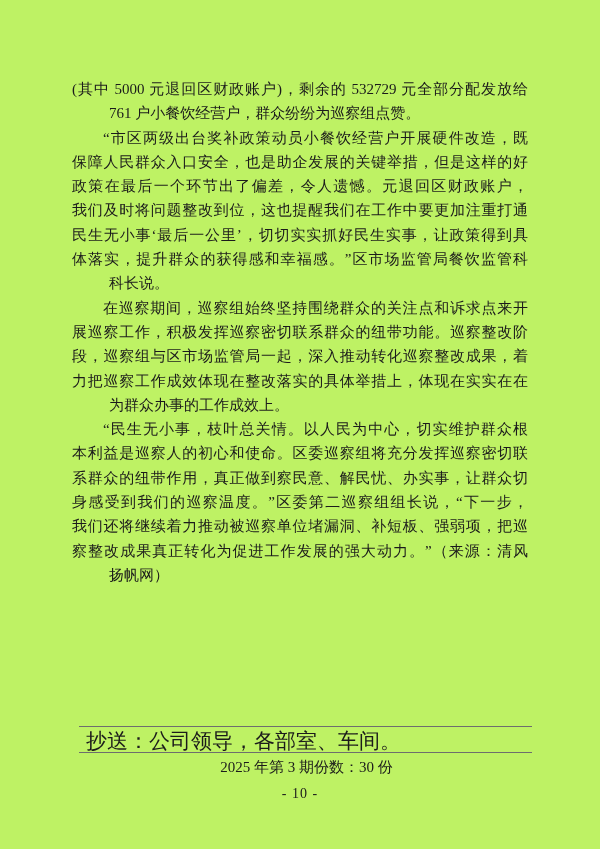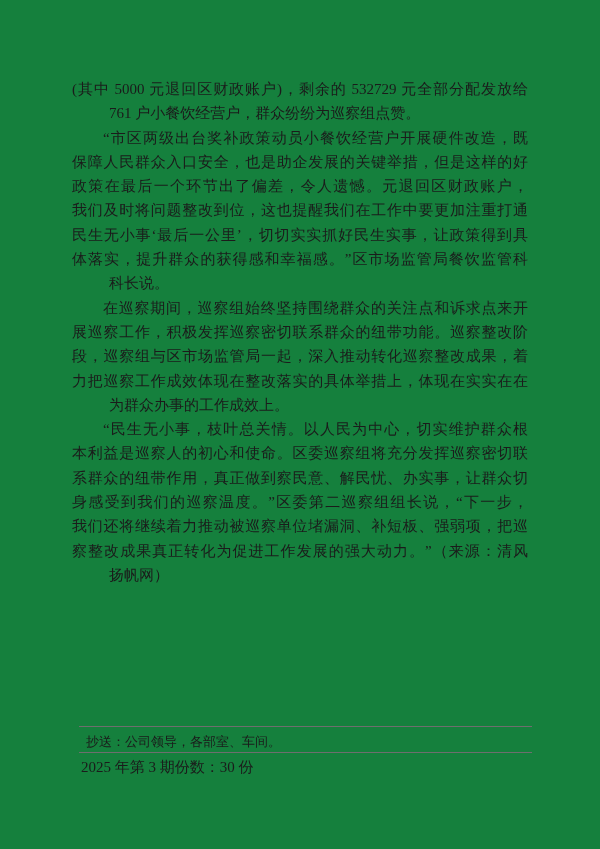--- a/index.html
+++ b/index.html
@@ -6,21 +6,21 @@
   html, body { width: 600px; height: 849px; }
   body {
     background: #ffffff;
     font-family: "Liberation Serif", "DejaVu Serif", serif;
     color: #1b1b1b;
   }
   .page {
     position: relative;
     width: 600px;
     height: 849px;
-    background: #15803d;
+    background: #bef264;
     overflow: hidden;
   }
   .body-text {
     position: absolute;
     left: 72px;
     top: 77px;
     width: 456px;
   }
   .body-line {
     height: 24.3px;
@@ -42,32 +42,32 @@
   }
   .rule-1 { top: 726px; }
   .rule-2 { top: 752px; }
   .cc-line {
     position: absolute;
     left: 86px;
     top: 731px;
     width: 446px;
     height: 21px;
     line-height: 21px;
-    font-size: 13px;
+    font-size: 21px;
   }
   .issue-line {
     position: absolute;
     left: 81px;
     top: 755px;
     width: 451px;
     height: 24px;
     line-height: 24px;
     font-size: 15px;
     display: flex;
-    justify-content: flex-start;
+    justify-content: center;
   }
   .page-number {
     position: absolute;
     left: 0;
     top: 786px;
     width: 600px;
     text-align: center;
     font-size: 14px;
     letter-spacing: 1px;
   }
@@ -105,14 +105,15 @@
 
   <div class="cc-line">抄送：公司领导，各部室、车间。</div>
 
   <div class="rule rule-2"></div>
 
   <div class="issue-line">
     <span>2025 年第 3 期</span>
     <span>份数：30 份</span>
   </div>
 
+  <div class="page-number">- 10 -</div>
 
 </div>
 
 </body></html>

